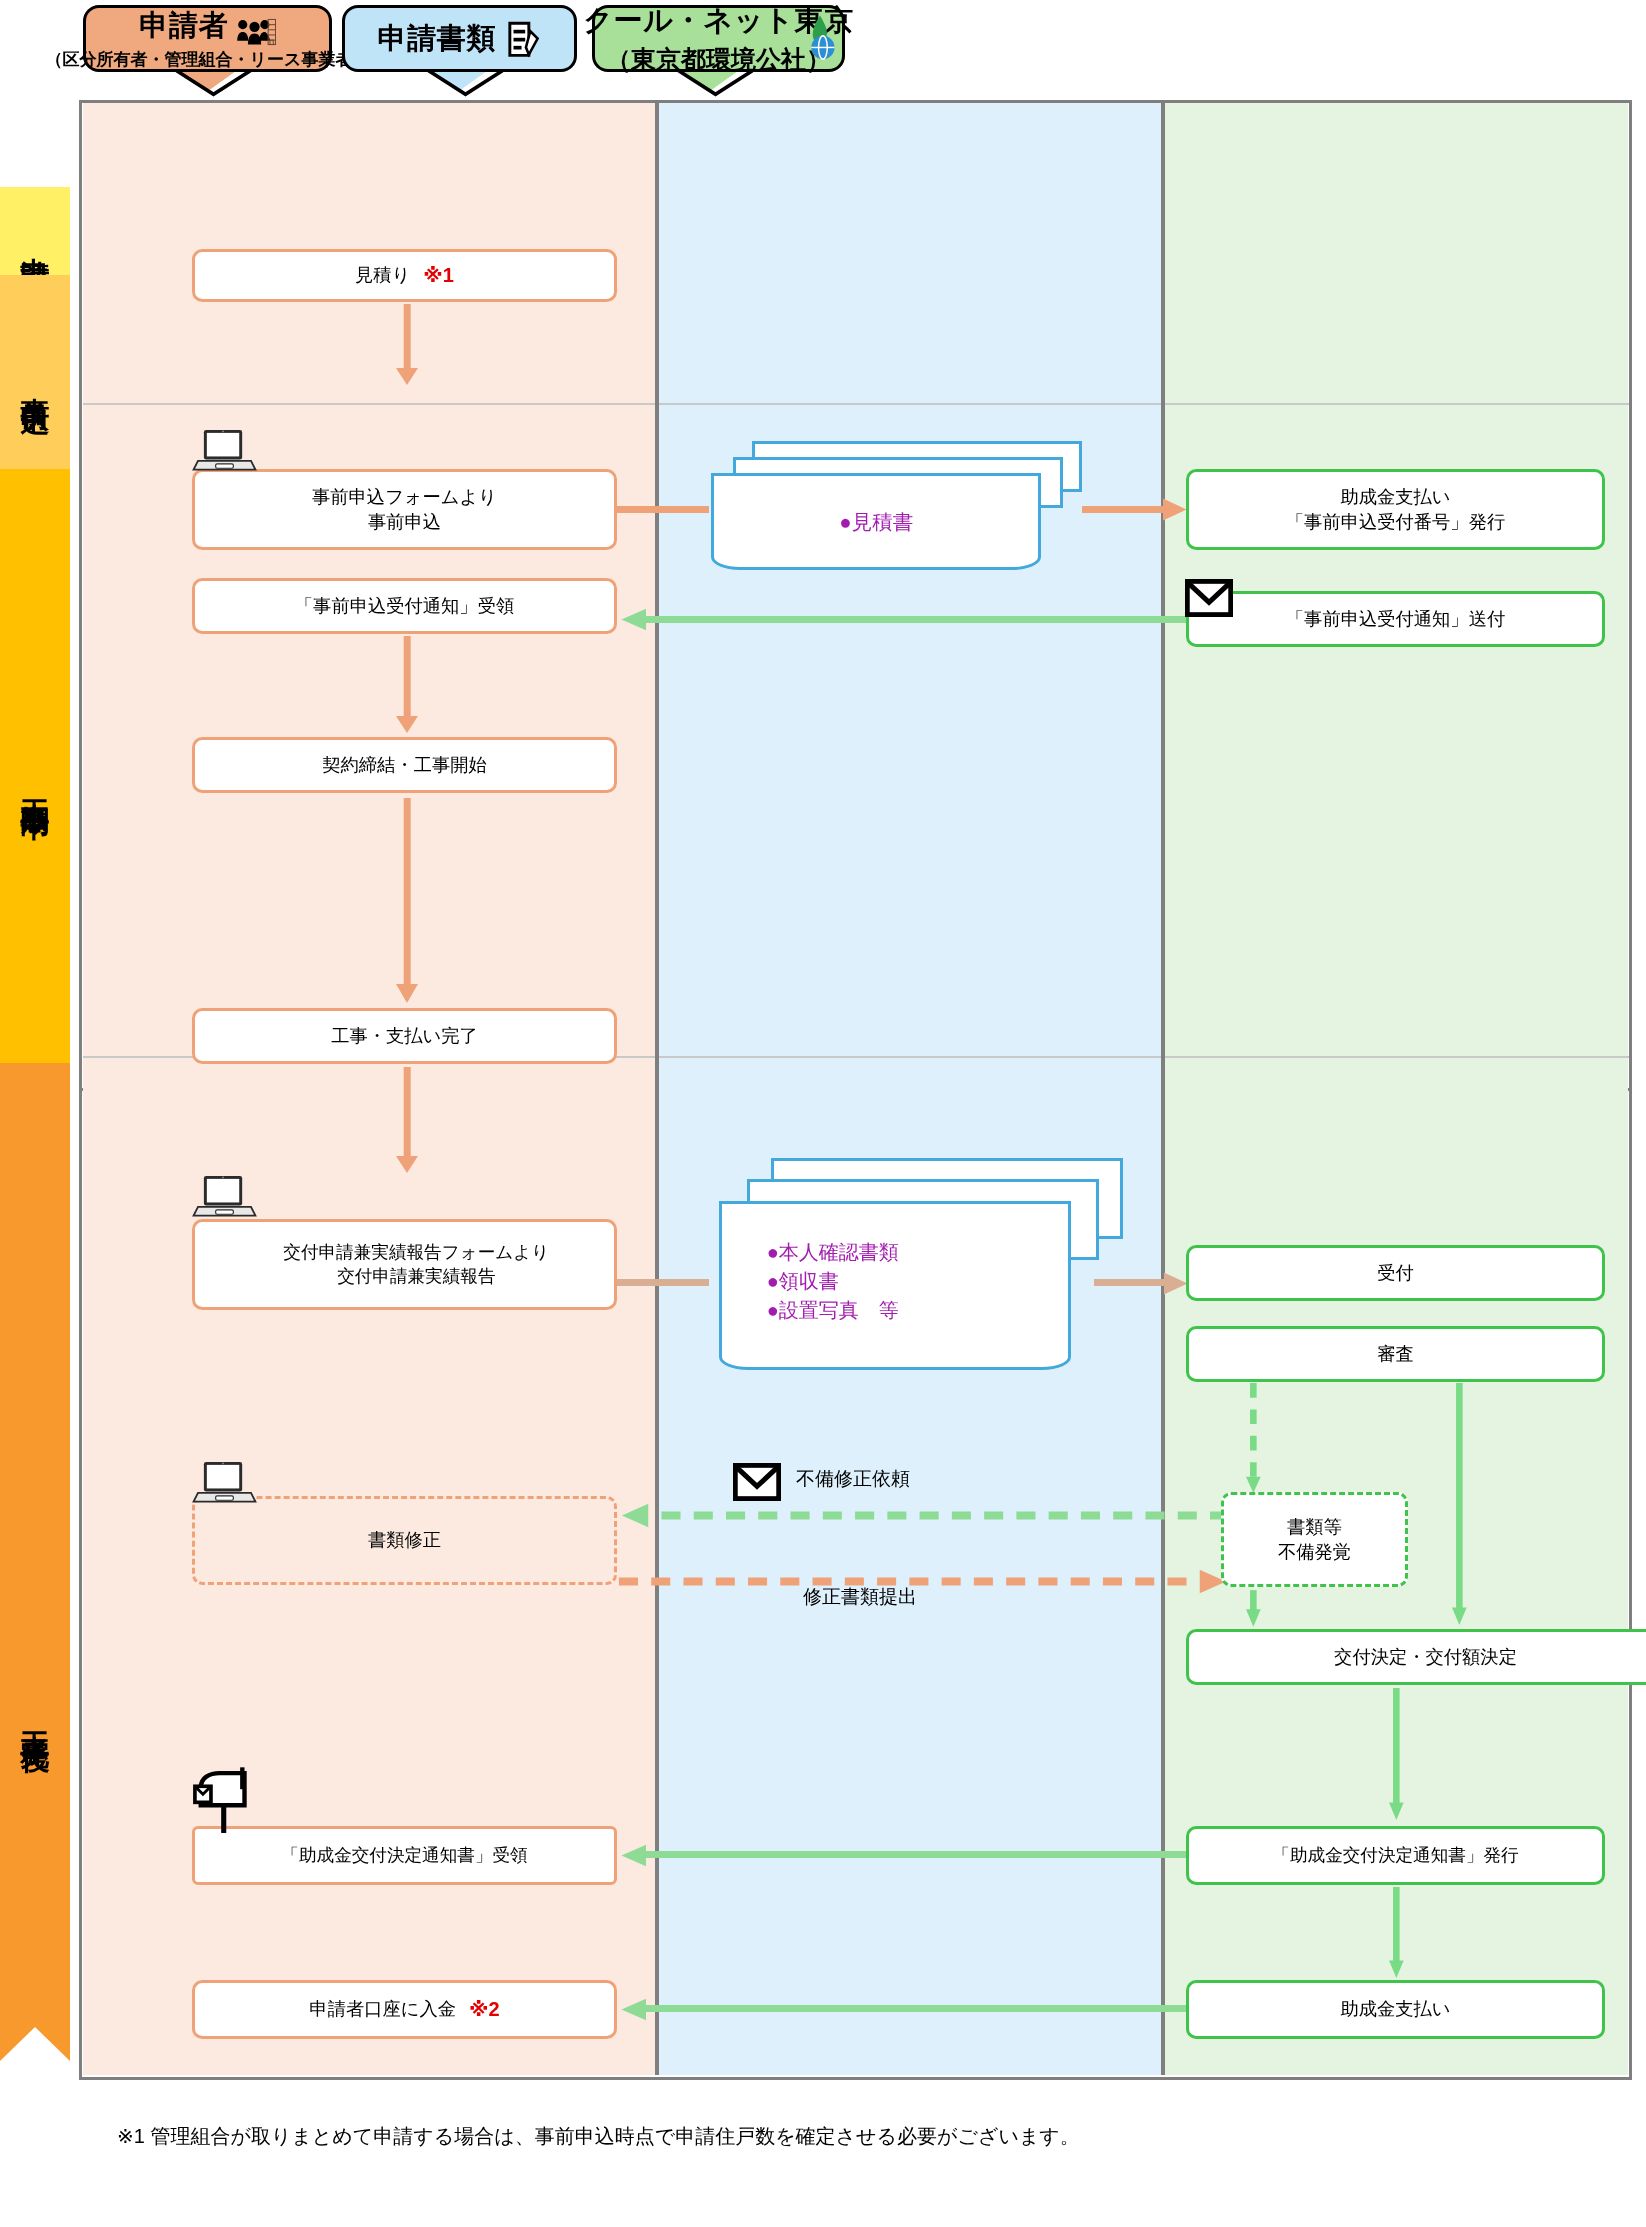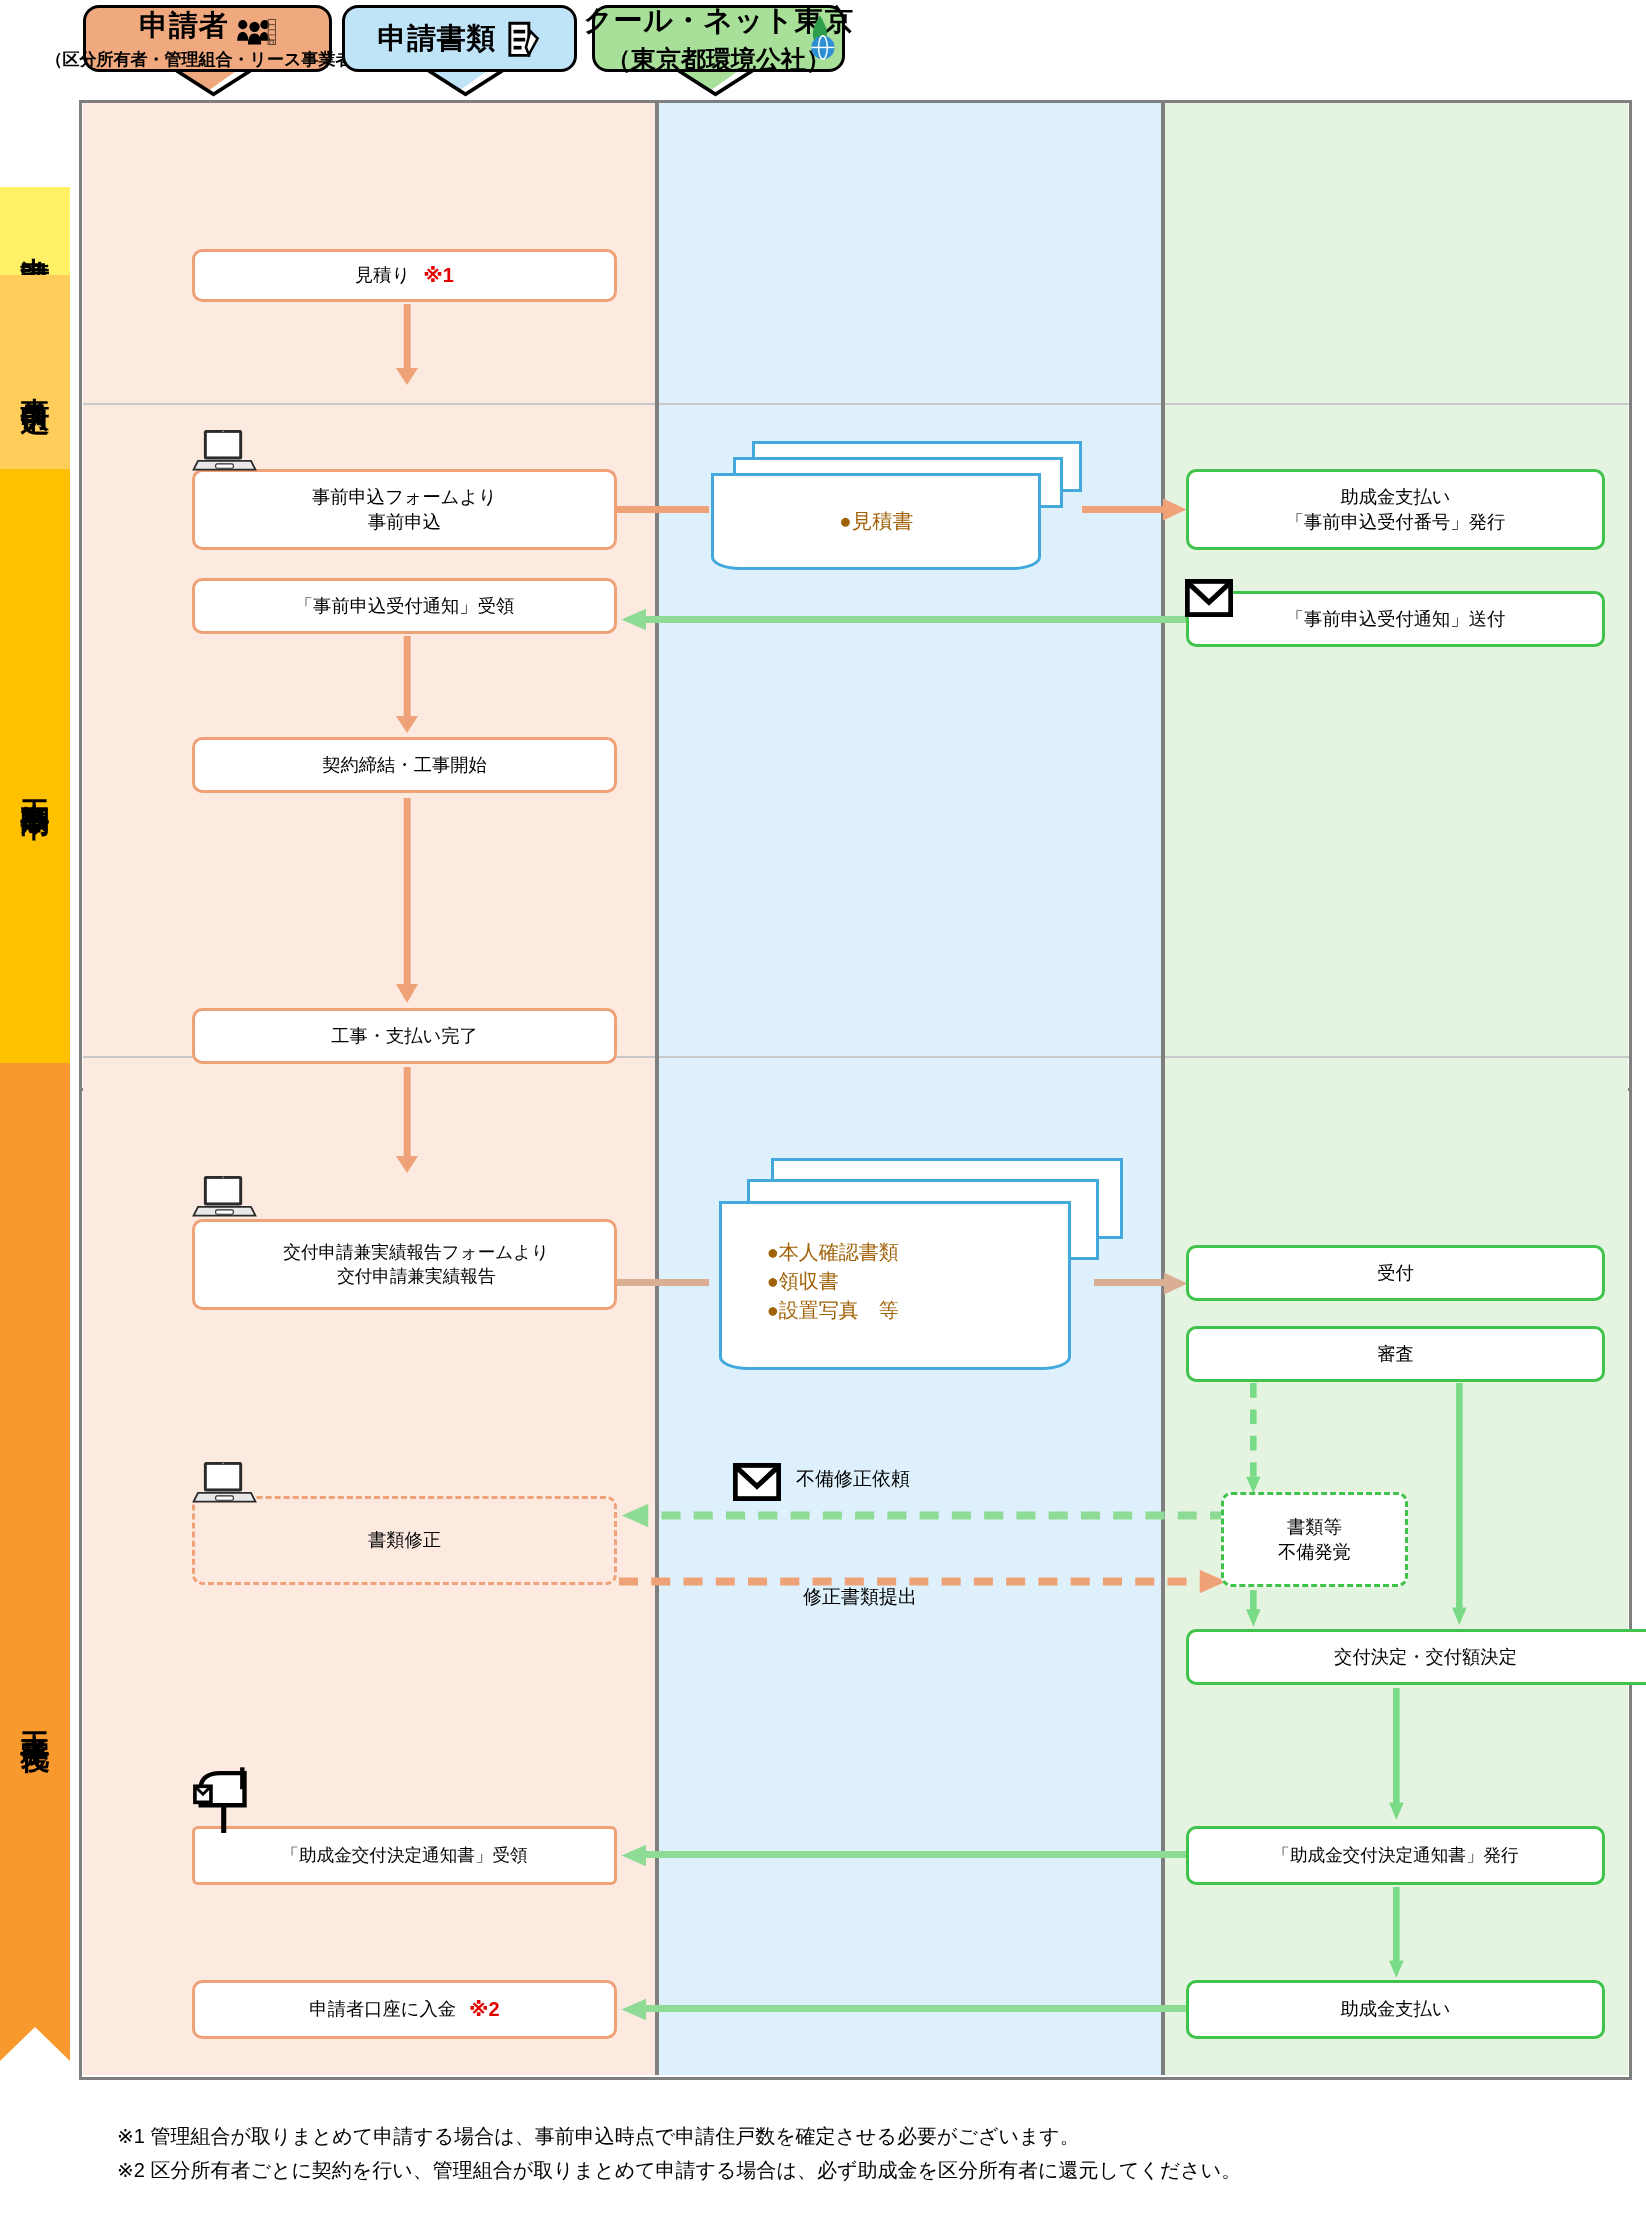--- a/index.html
+++ b/index.html
@@ -74,21 +74,21 @@
   .docstack .front {
     position: absolute; left: 0; background: #fff;
     border: 3.7px solid #43A9DC;
     border-bottom-left-radius: 29px 13px;
     border-bottom-right-radius: 29px 13px;
   }
   .docstack .lines {
     position: absolute; left: 0; right: 0; top: 0; bottom: 0;
     display: flex; flex-direction: column; justify-content: center;
     padding-left: 38px;
-    font-size: 20px; color: #a16207; line-height: 1.45; font-family: Liberation Serif, serif;
+    font-size: 20px; color: #a21caf; line-height: 1.45;
   }
 
   
   .arrow-v { position: absolute; z-index: 2; }
   .arrow-v .shaft { position: absolute; left: 50%; transform: translateX(-50%); width: 6.6px; }
   .arrow-v .head {
     position: absolute; left: 50%; transform: translateX(-50%); bottom: 0;
     width: 0; height: 0; border-left: 11px solid transparent; border-right: 11px solid transparent;
   }
 
@@ -443,17 +443,16 @@
     <path d="M36 2 L2 17 L36 32 Z" fill="#8EDB95"></path>
   </svg>
 
   <div style="position:absolute;left:645px;top:2005px;width:543px;height:6.6px;background:#8EDB95;z-index:2;"></div>
   <svg style="position:absolute;left:620px;top:1997px;z-index:2;" width="26" height="25" viewBox="0 0 36 34">
     <path d="M36 2 L2 17 L36 32 Z" fill="#8EDB95"></path>
   </svg>
 
   <div id="footnotes">
     <div>※1  管理組合が取りまとめて申請する場合は、事前申込時点で申請住戸数を確定させる必要がございます。</div>
-    <div>※2  区分所有者ごとに契約を行い、管理組合が取りまとめて申請する場合は、必ず助成金を区分所有者に還元してください。</div>
   </div>
 
 </div>
 
 
 </body></html>

